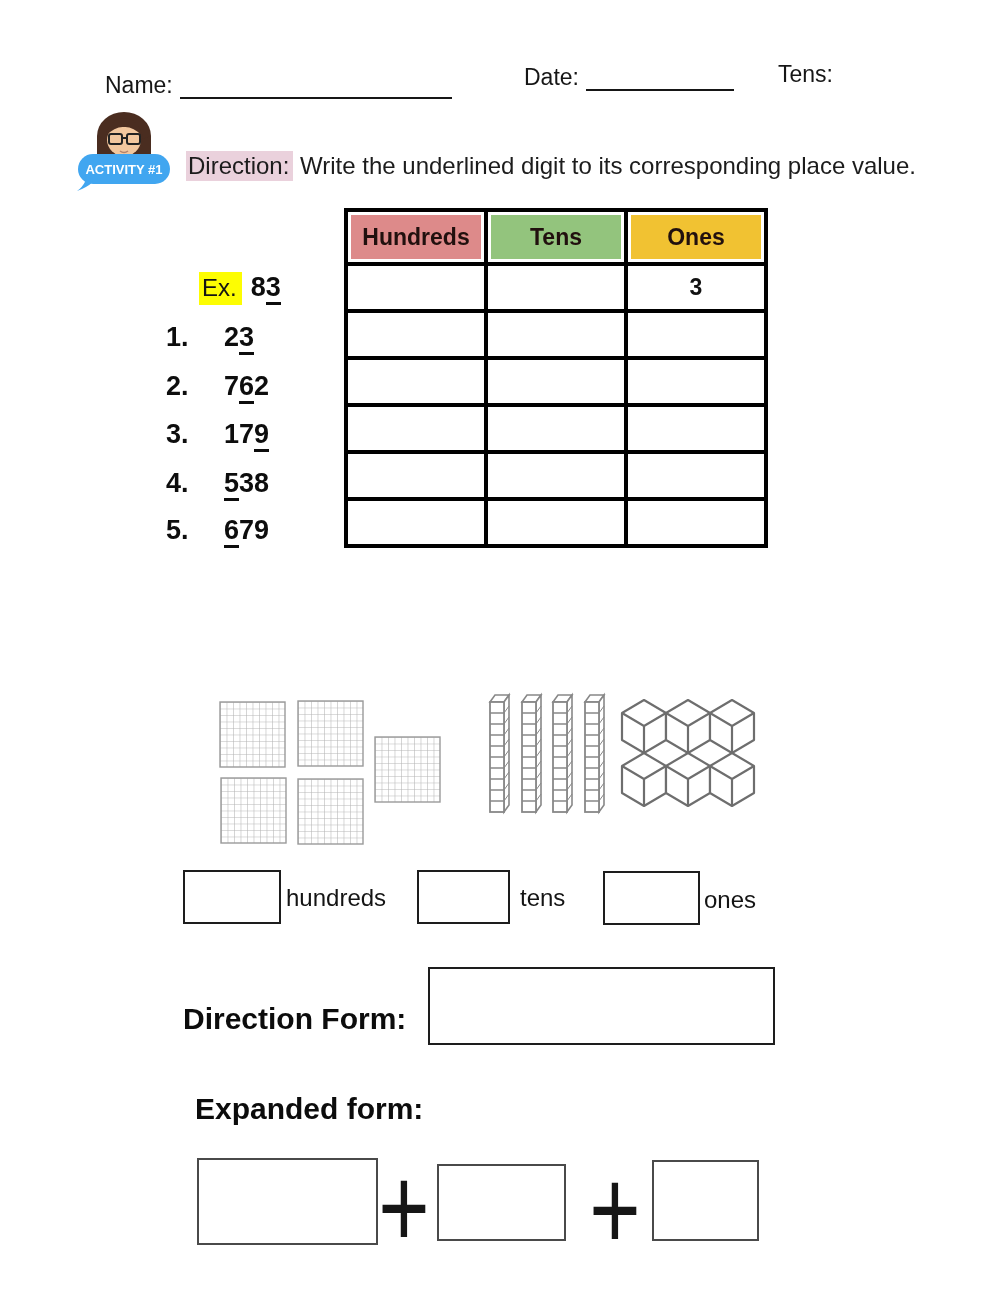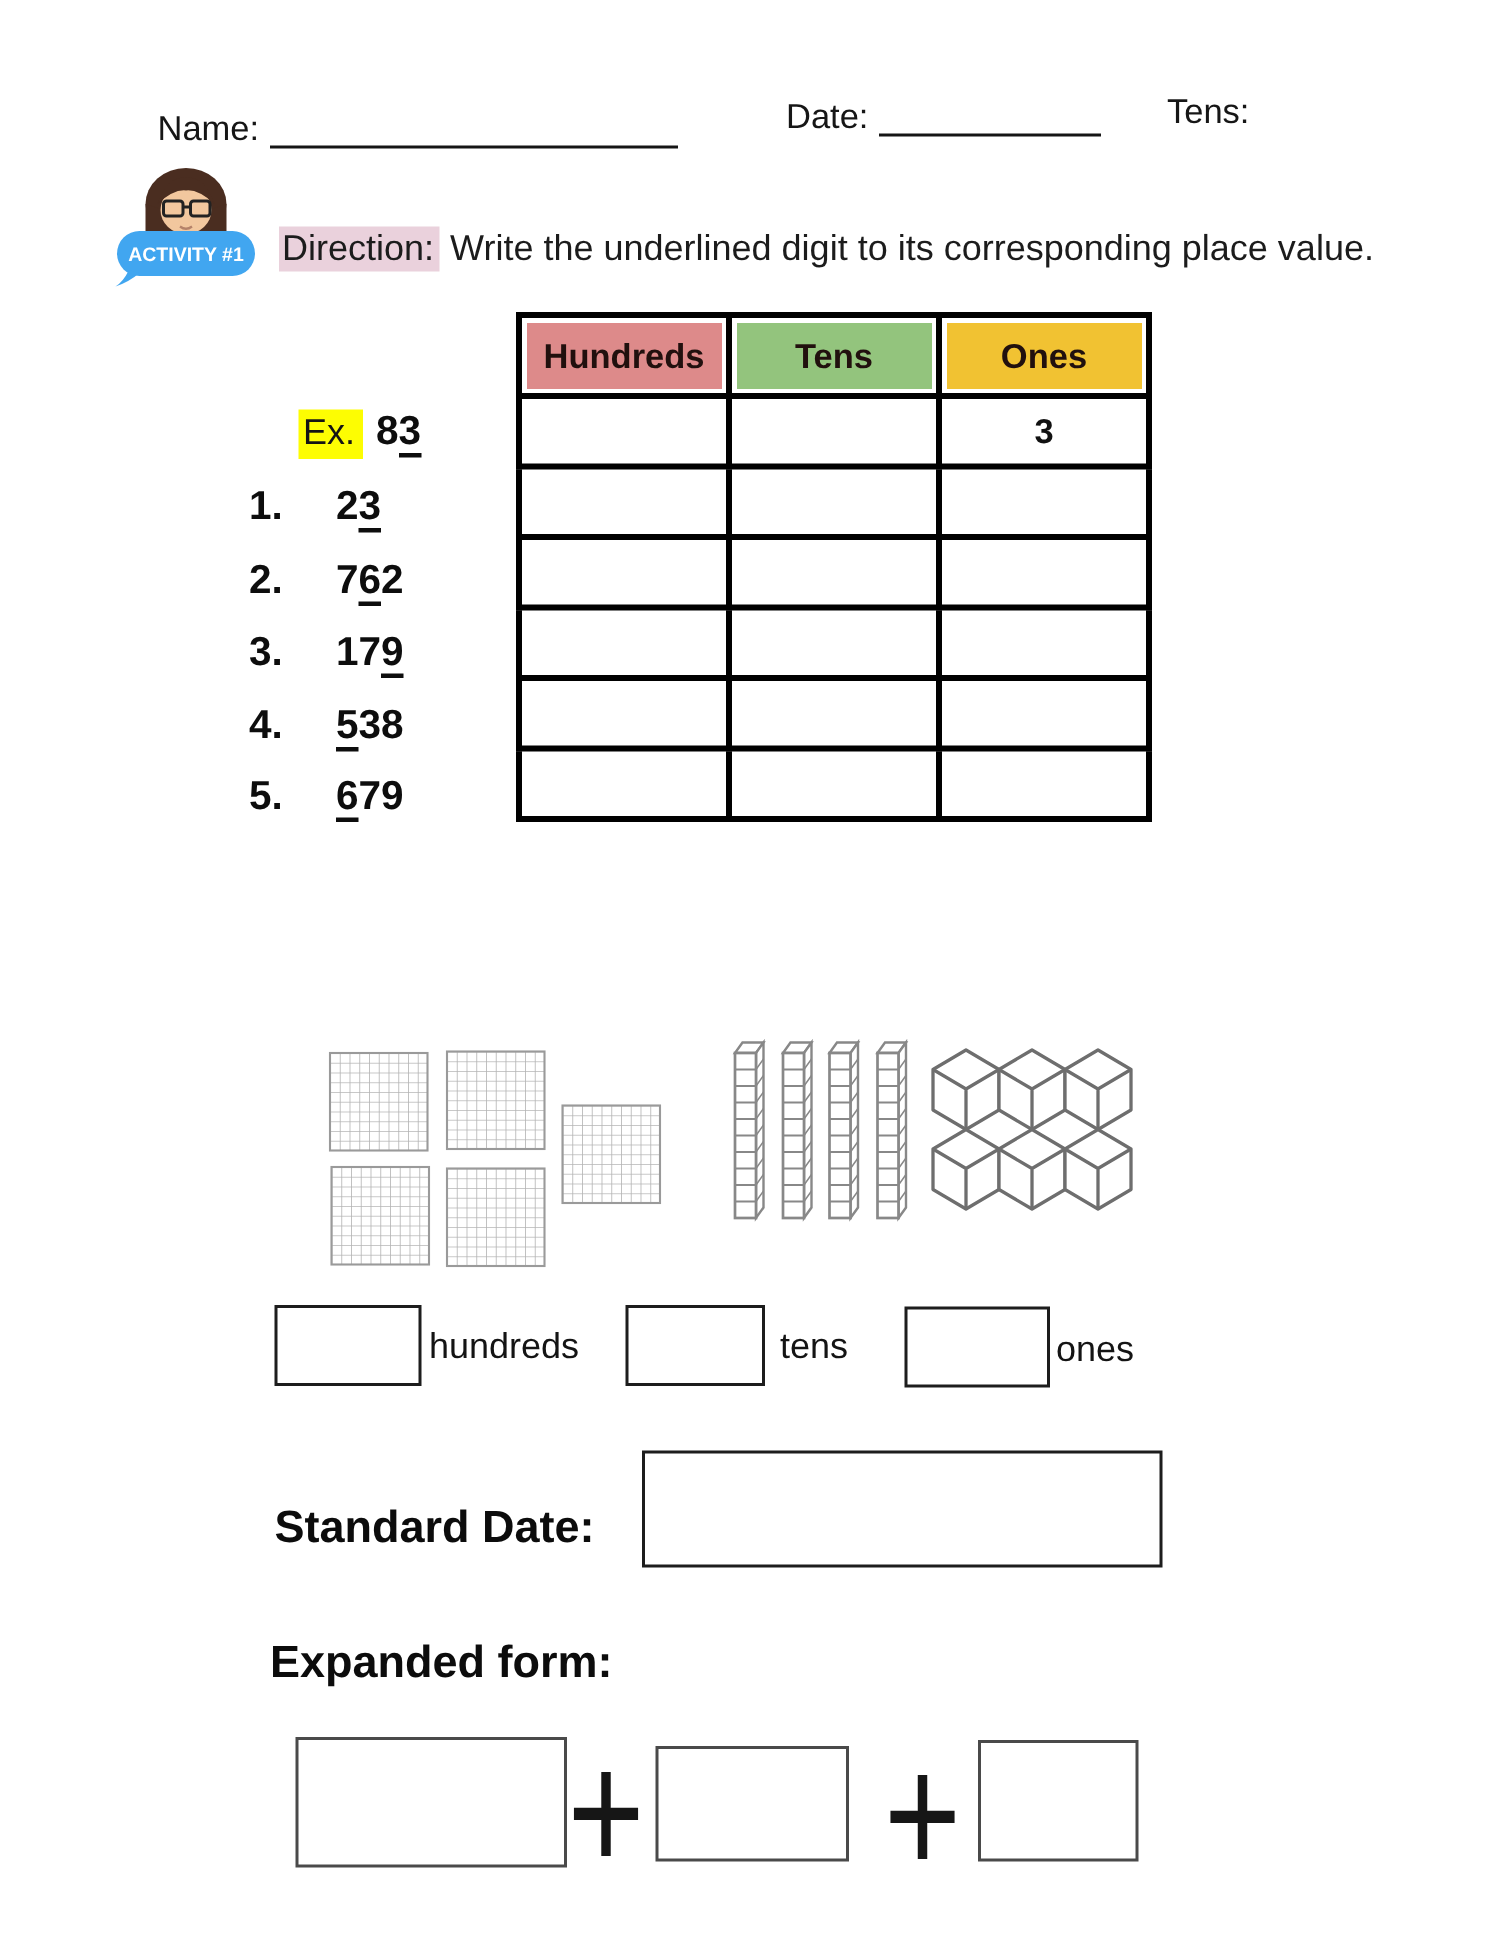--- a/index.html
+++ b/index.html
@@ -199,24 +199,24 @@
 
   <div class="box" style="left:183px;top:870px;width:94px;height:50px;"></div>
   <span class="count-label" style="left:286px;top:884px;">hundreds</span>
 
   <div class="box" style="left:417px;top:870px;width:89px;height:50px;"></div>
   <span class="count-label" style="left:520px;top:884px;">tens</span>
 
   <div class="box" style="left:603px;top:871px;width:93px;height:50px;"></div>
   <span class="count-label" style="left:704px;top:886px;">ones</span>
 
-  <span class="form-label" style="left:183px;top:1002px;">Standard Date:</span>
+  <span class="form-label" style="left:183px;top:1002px;">Direction Form:</span>
   <div class="box" style="left:428px;top:967px;width:343px;height:74px;"></div>
 
-  <span class="form-label" style="left:180px;top:1092px;">Expanded form:</span>
+  <span class="form-label" style="left:195px;top:1092px;">Expanded form:</span>
 
   <div class="box gray" style="left:197px;top:1158px;width:177px;height:83px;"></div>
   <div class="plus" style="left:374px;top:1168px;width:60px;height:80px;">+</div>
   <div class="box gray" style="left:437px;top:1164px;width:125px;height:73px;"></div>
   <div class="plus" style="left:585px;top:1170px;width:60px;height:80px;">+</div>
   <div class="box gray" style="left:652px;top:1160px;width:103px;height:77px;"></div>
 
 </div>
 
 </body></html>

